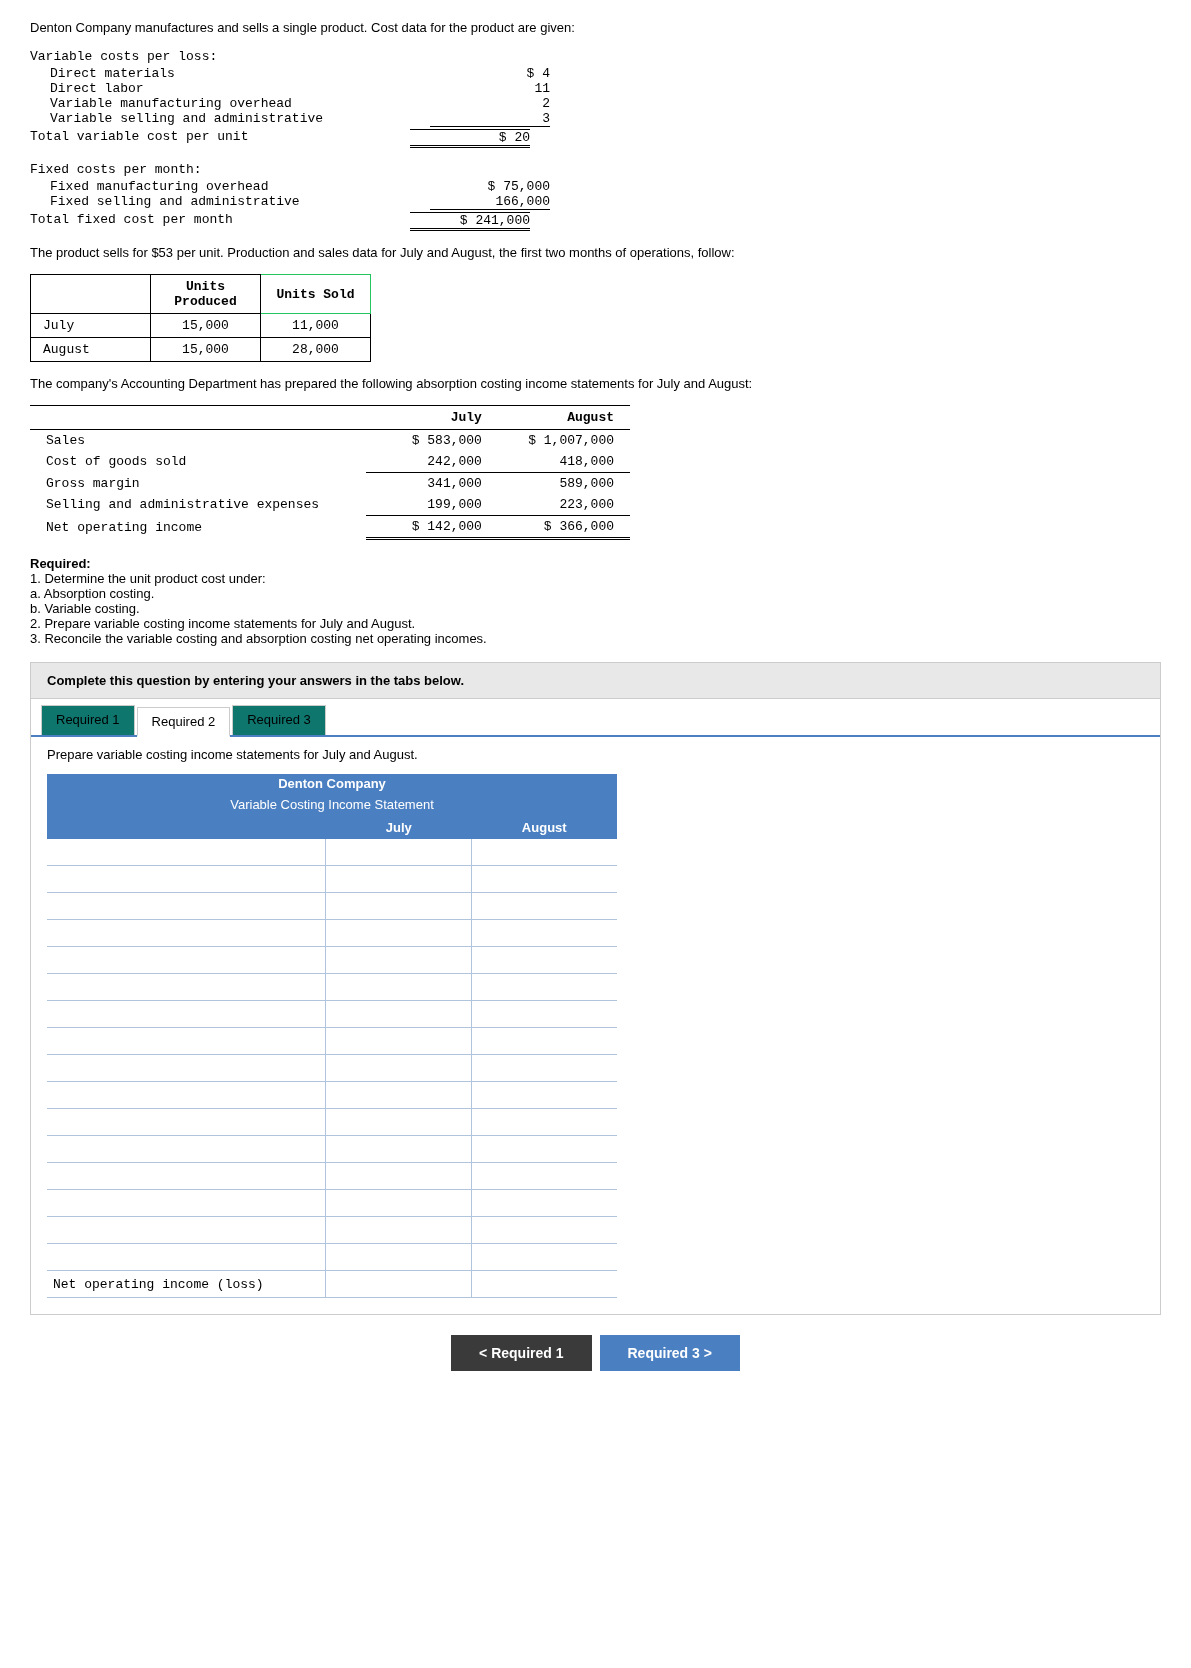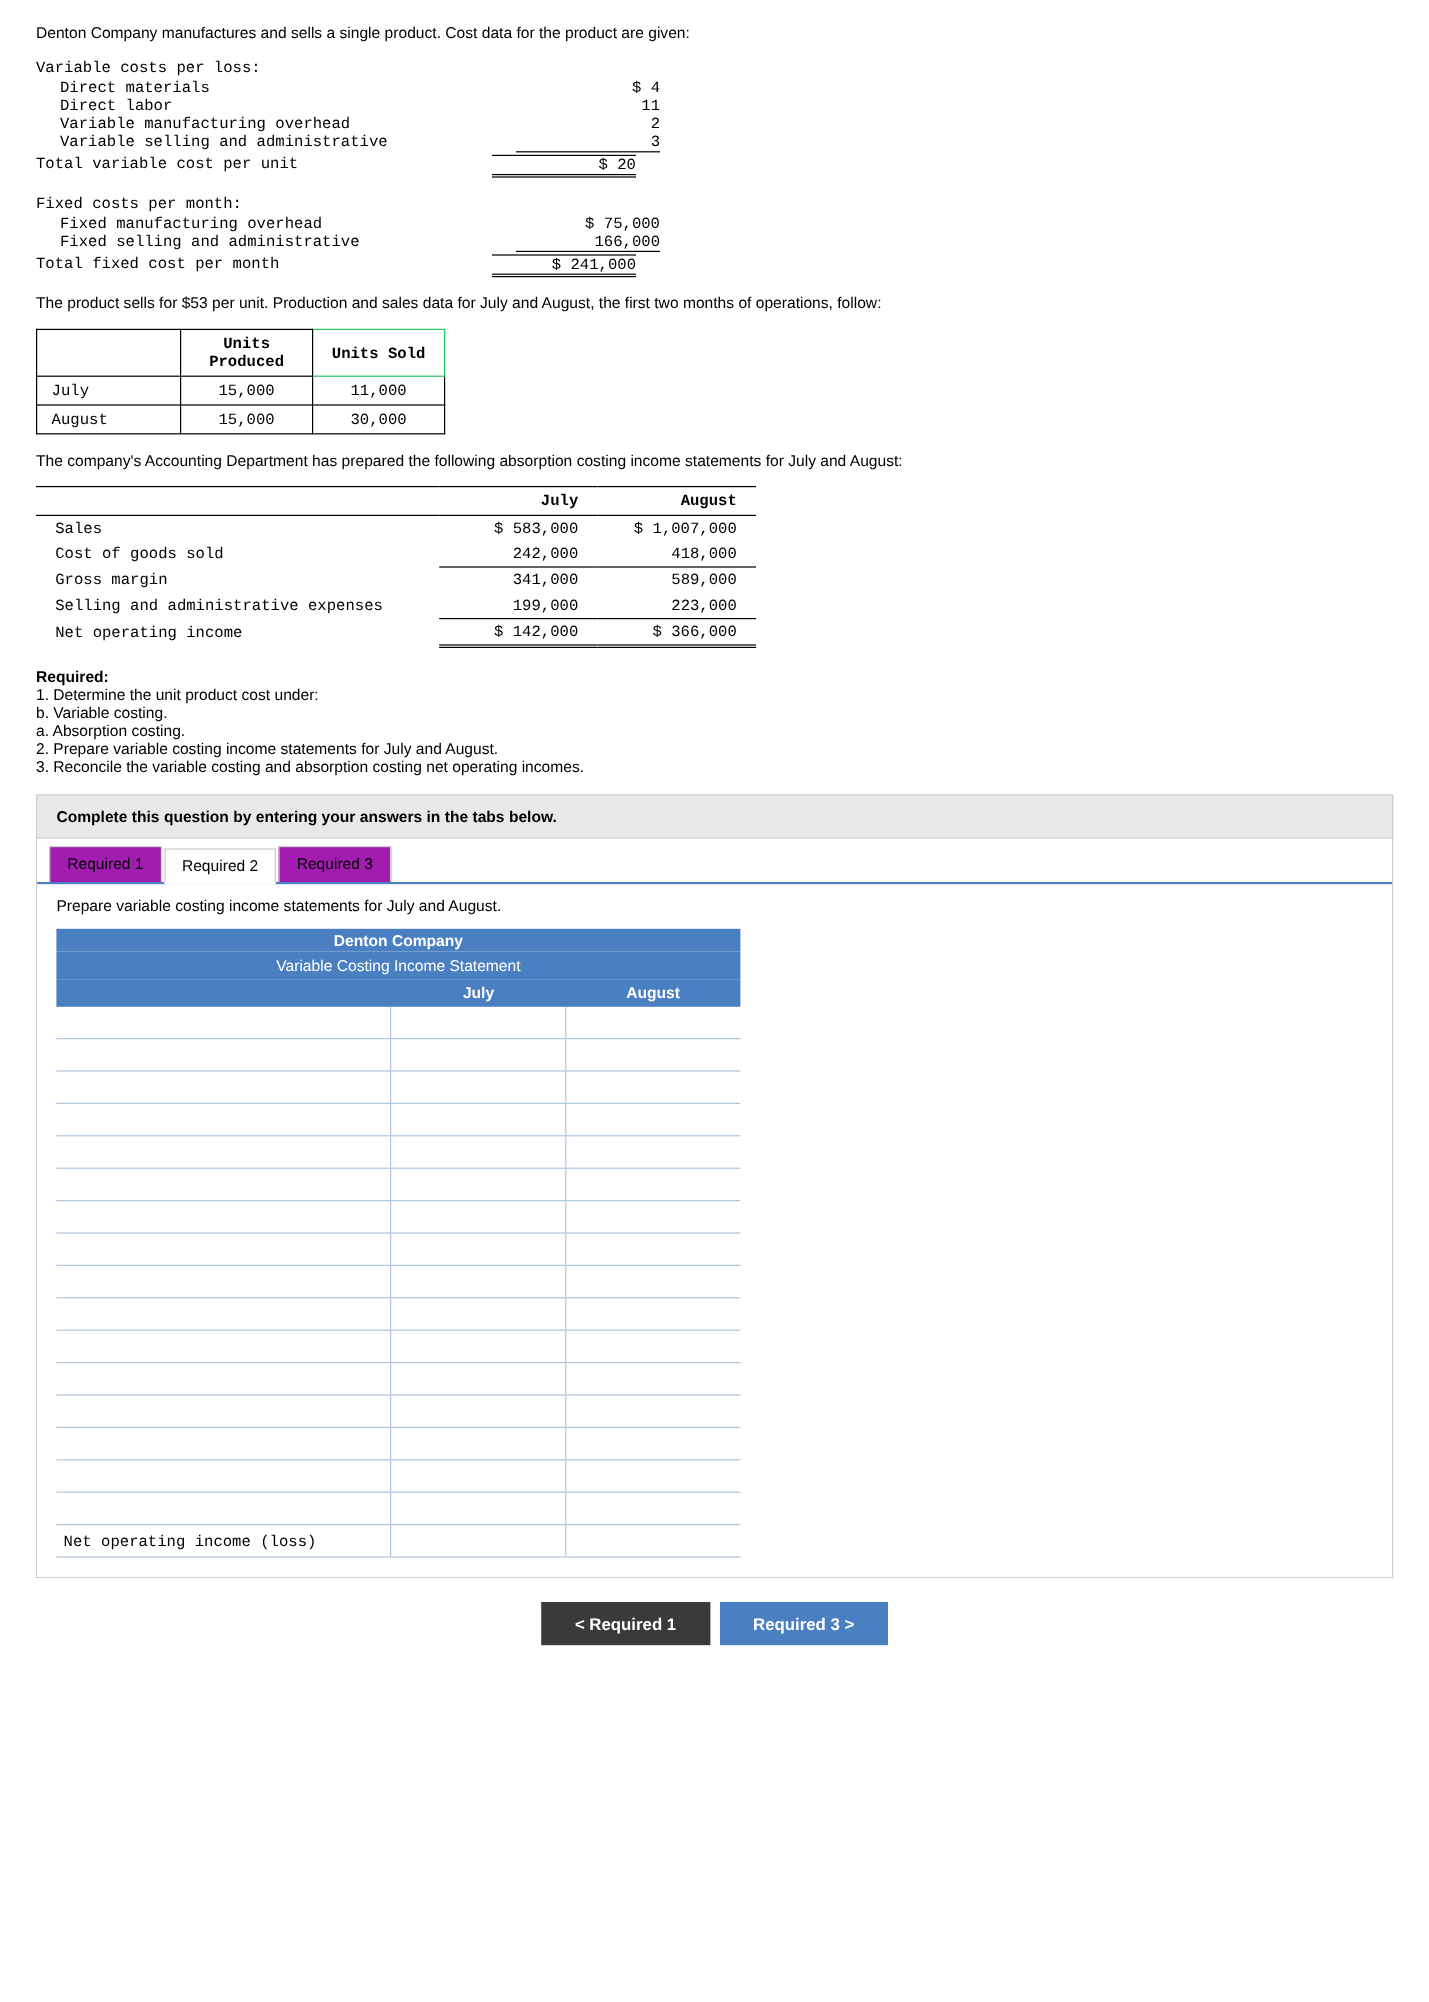--- a/index.html
+++ b/index.html
@@ -96,21 +96,21 @@
     .tabs-header {
       display: flex;
       border-bottom: 2px solid #4a7fc1;
       background: #fff;
       padding: 6px 10px 0 10px;
     }
     .tab {
       padding: 6px 14px;
       border: 1px solid #ccc;
       border-bottom: none;
-      background: #a21caf;
+      background: #0f766e;
       cursor: pointer;
       font-family: Arial, sans-serif;
       font-size: 13px;
       margin-right: 2px;
     }
     .tab.active {
       background: #fff;
       border-bottom: 2px solid #fff;
       font-weight: normal;
       z-index: 1;
@@ -278,21 +278,21 @@
   </thead>
   <tbody>
     <tr>
       <td>July</td>
       <td>15,000</td>
       <td>11,000</td>
     </tr>
     <tr>
       <td>August</td>
       <td>15,000</td>
-      <td>30,000</td>
+      <td>28,000</td>
     </tr>
   </tbody>
 </table>
 
 <p class="section-description">The company's Accounting Department has prepared the following absorption costing income statements for July and August:</p>
 
 <table class="absorption-table">
   <thead>
     <tr>
       <th style="text-align:left; min-width:280px; border-top:1px solid #000; border-bottom:1px solid #000;"></th>
@@ -325,22 +325,22 @@
       <td>Net operating income</td>
       <td style="border-bottom:3px double #000;">$ 142,000</td>
       <td style="border-bottom:3px double #000;">$ 366,000</td>
     </tr>
   </tbody>
 </table>
 
 <div class="required-section">
   <div><strong>Required:</strong></div>
   <div>1. Determine the unit product cost under:</div>
+  <div>a. Absorption costing.</div>
   <div>b. Variable costing.</div>
-  <div>a. Absorption costing.</div>
   <div>2. Prepare variable costing income statements for July and August.</div>
   <div>3. Reconcile the variable costing and absorption costing net operating incomes.</div>
 </div>
 
 <div class="complete-box">
   <span>Complete this question by entering your answers in the tabs below.</span>
 </div>
 
 <div class="tabs-container">
   <div class="tabs-header">

